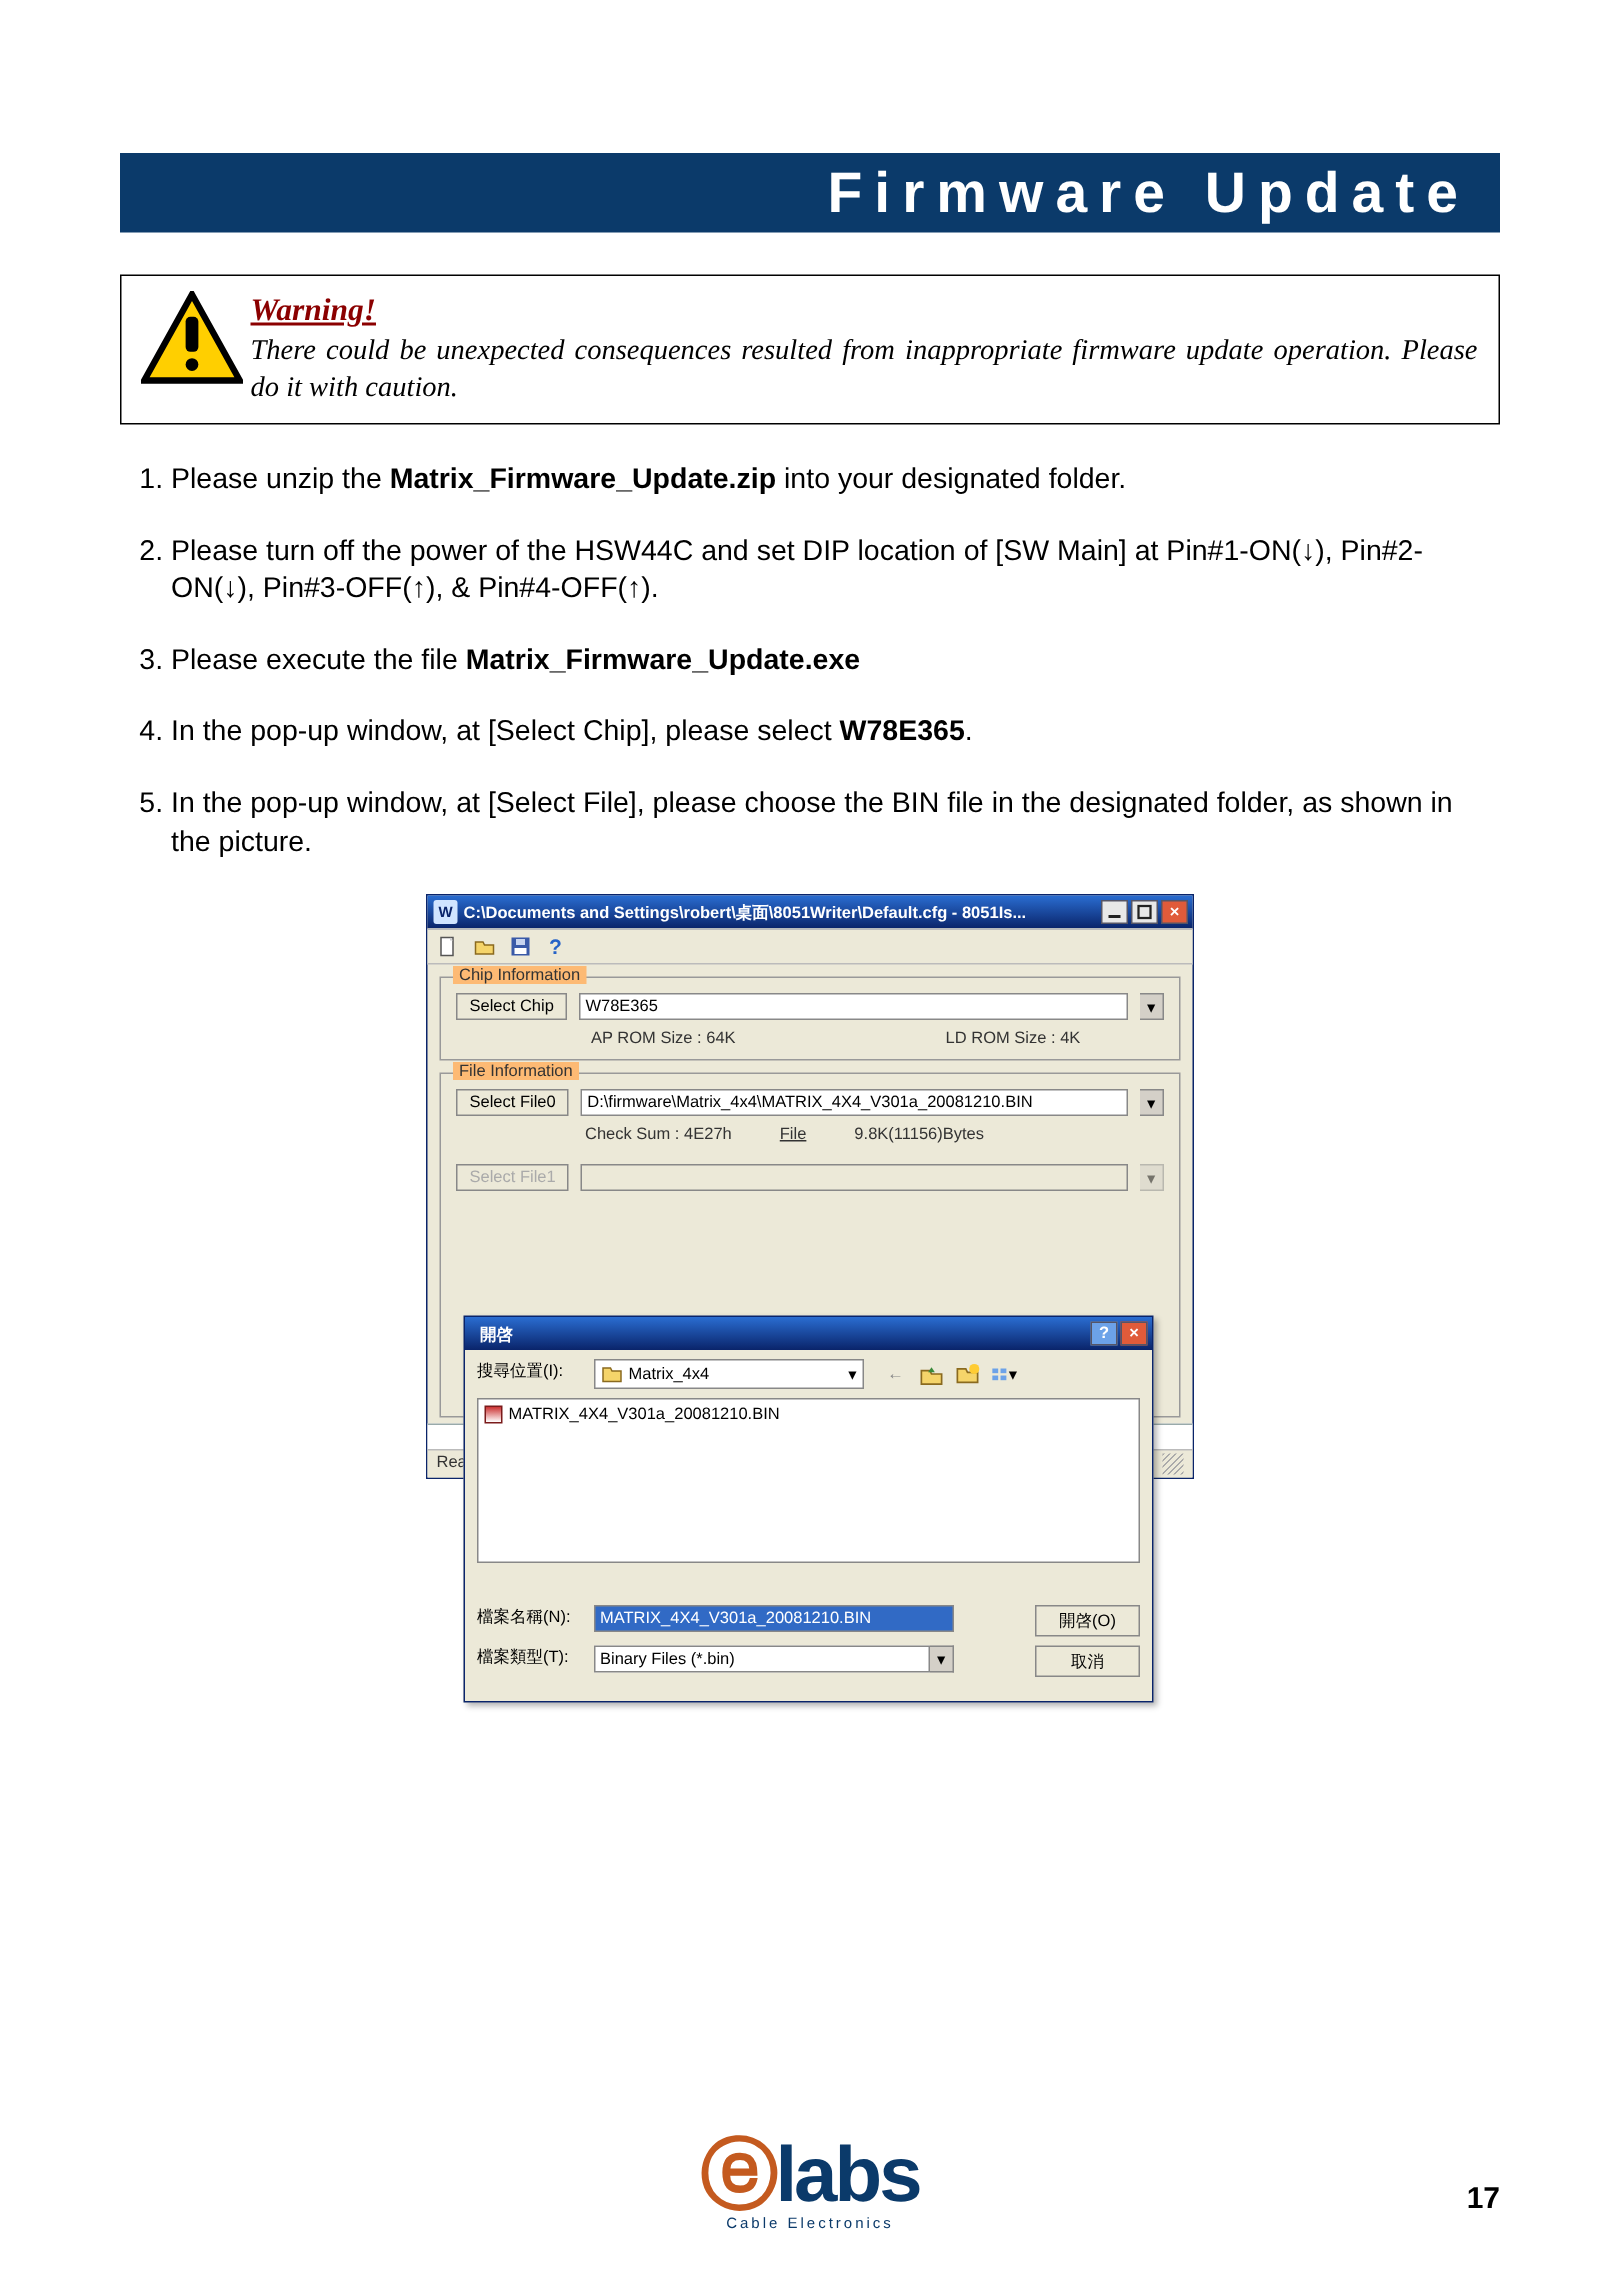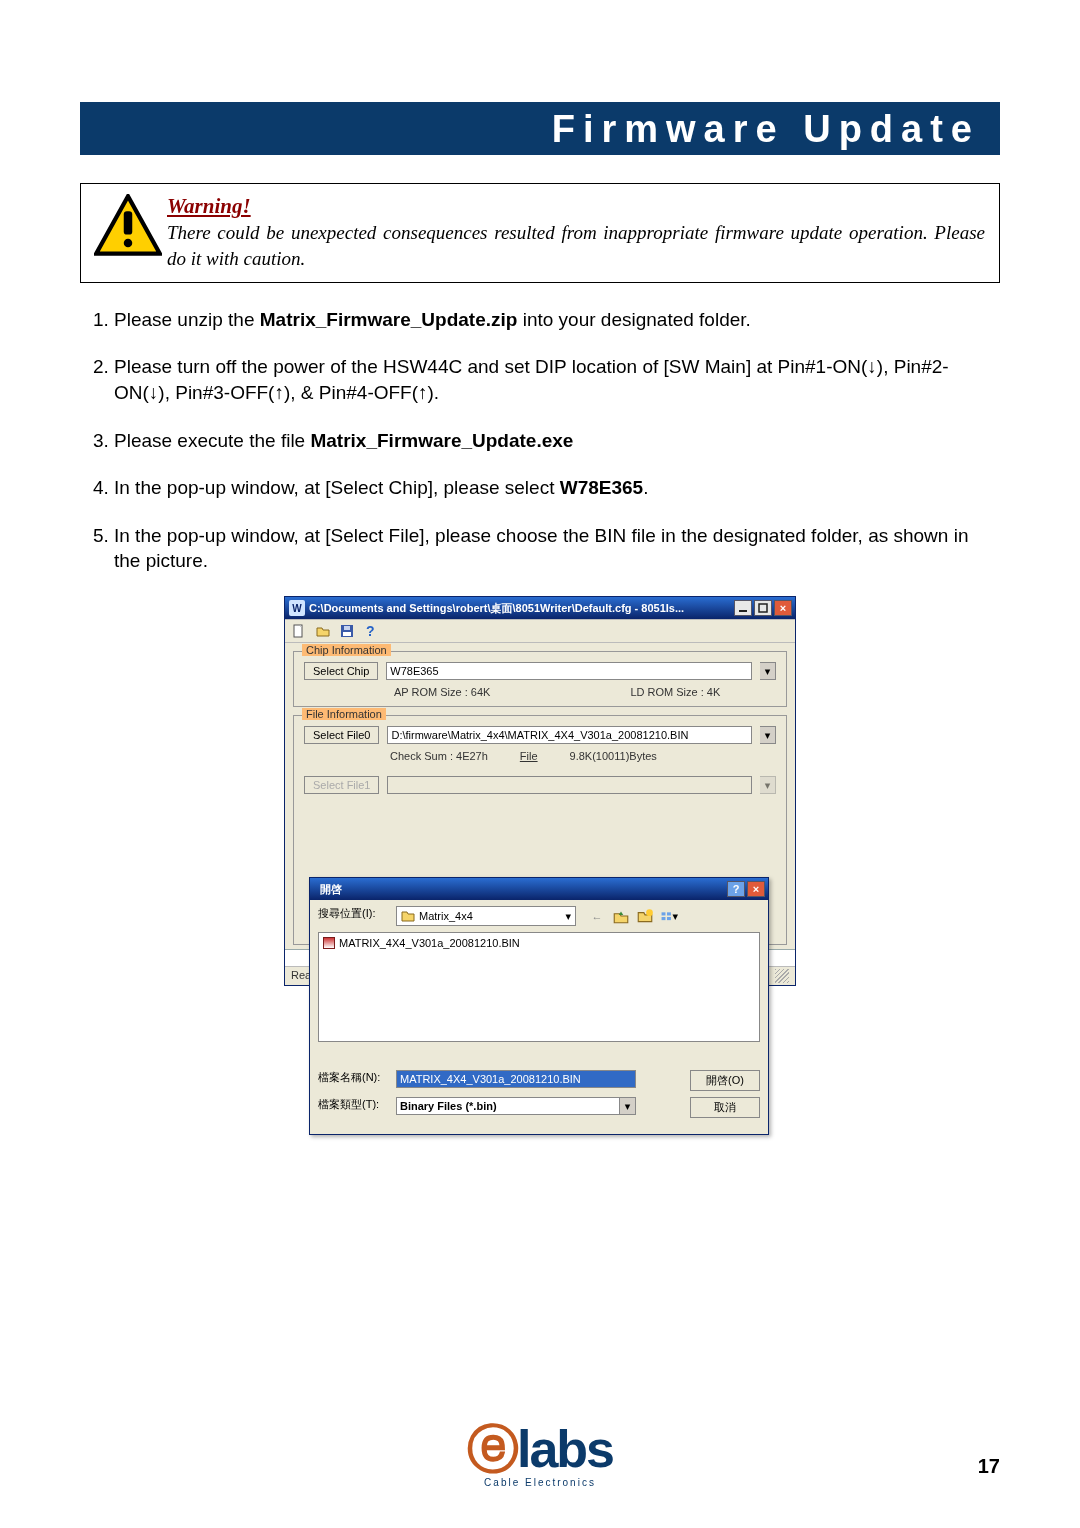--- a/index.html
+++ b/index.html
@@ -301,21 +301,21 @@
       <div class="panel" style="height:230px;">
         <span class="panel-legend">File Information</span>
         <div class="field-row">
           <button class="btn-old">Select File0</button>
           <input class="input-old" value="D:\firmware\Matrix_4x4\MATRIX_4X4_V301a_20081210.BIN" style="">
           <div class="dd-arrow">▾</div>
         </div>
         <div class="file-metrics">
           <span>Check Sum : 4E27h</span>
           <span style="text-decoration:underline;">File</span>
-          <span>9.8K(10011)Bytes</span>
+          <span>9.8K(11156)Bytes</span>
         </div>
         <div class="field-row" style="margin-top:14px;">
           <button class="btn-old disabled">Select File1</button>
           <input class="input-old" disabled="" style="background: rgb(236, 233, 216);">
           <div class="dd-arrow" style="opacity:.5;">▾</div>
         </div>
       </div>
 
       <div class="open-dialog">
         <div class="titlebar">
@@ -364,21 +364,21 @@
             </div>
           </div>
           <div class="open-row" style="margin-top:28px;">
             <span class="lbl">檔案名稱(N):</span>
             <input class="sel-input highlight" value="MATRIX_4X4_V301a_20081210.BIN" style="">
             <button class="btn-old" style="margin-left:auto;width:70px;">開啓(O)</button>
           </div>
           <div class="open-row">
             <span class="lbl">檔案類型(T):</span>
             <div style="display:flex;">
-              <input class="sel-input" style="width: 224px; font-weight: bold;" value="Binary Files (*.bin)">
+              <input class="sel-input" style="width: 224px;" value="Binary Files (*.bin)">
               <div class="dd-arrow">▾</div>
             </div>
             <button class="btn-old" style="margin-left:auto;width:70px;">取消</button>
           </div>
         </div>
       </div>
 
       <div class="footer-brand">
         <span>Electronics Corp.</span>
       </div>

